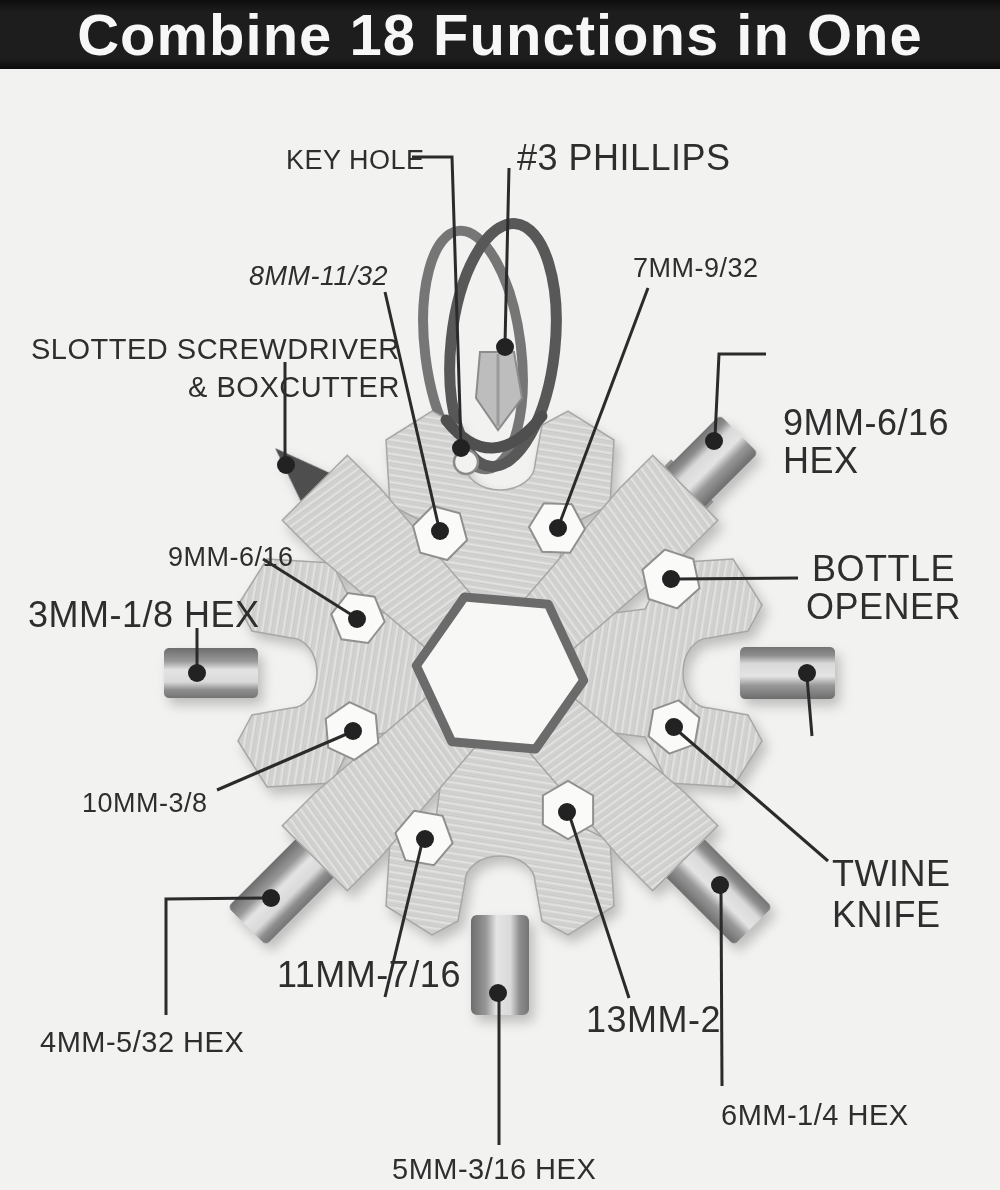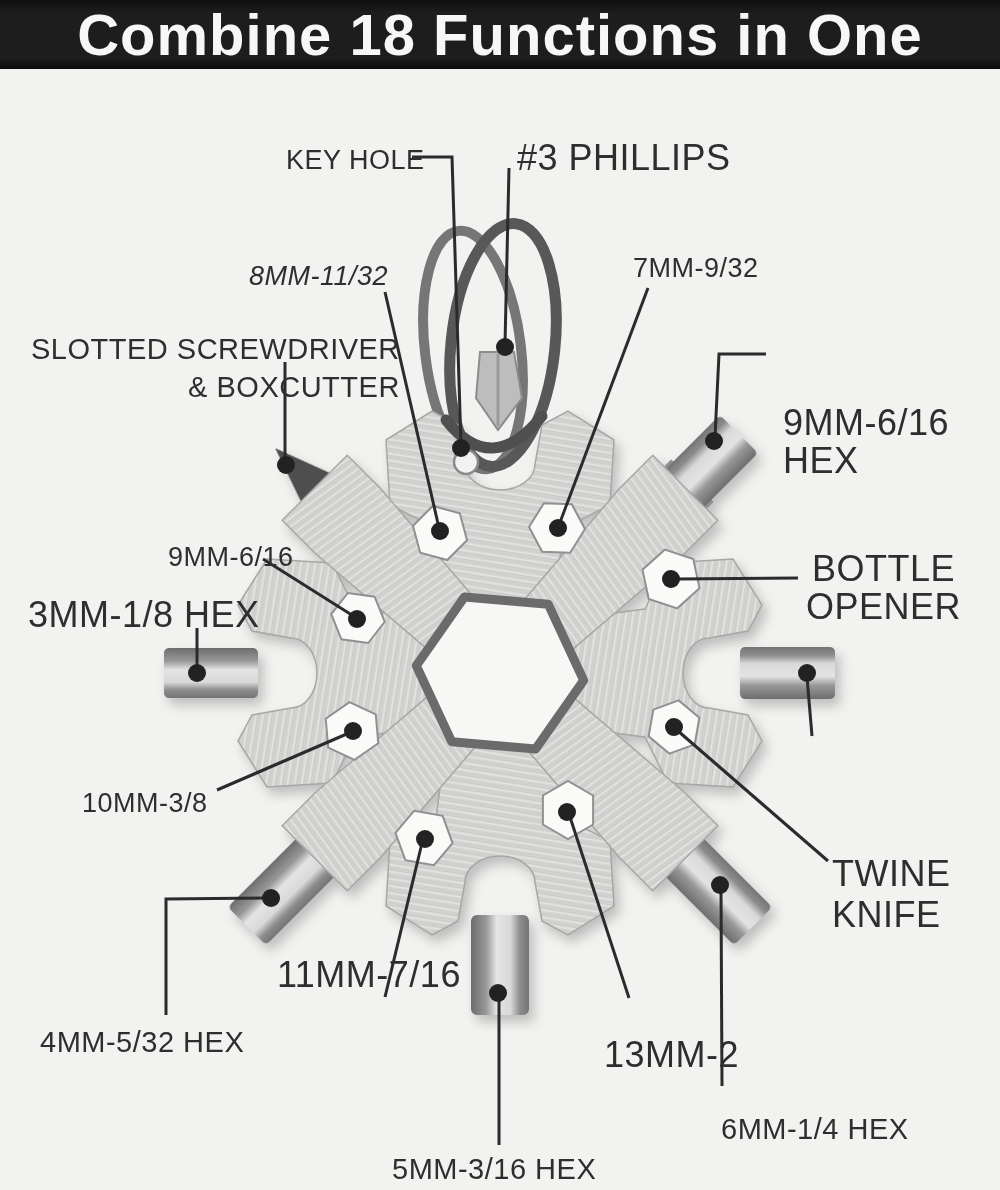--- a/index.html
+++ b/index.html
@@ -176,17 +176,17 @@
     <div class="label" style="left:132px;top:538px;margin-left:36px;">9MM-6/16</div>
     <div class="label lbl-md" style="left:28px;top:596px;">3MM-1/8 HEX</div>
     <div class="label lbl-md" style="left:783px;top:404px;">9MM-6/16 HEX</div>
     <div class="label lbl-md" style="left:806px;top:550px;text-align:center;">BOTTLE
 OPENER</div>
     <div class="label lbl-md tall" style="left:832px;top:853px;">TWINE
 KNIFE</div>
     <div class="label" style="left:82px;top:784px;">10MM-3/8</div>
     <div class="label lbl-lg" style="left:40px;top:1023px;">4MM-5/32 HEX</div>
     <div class="label lbl-md" style="left:277px;top:956px;">11MM-7/16</div>
-    <div class="label lbl-md" style="left:604px;top:1001px;margin-top:35px;">13MM-2</div>
-    <div class="label lbl-lg" style="left:721px;top:1096px;margin-top:14px;">6MM-1/4 HEX</div>
+    <div class="label lbl-md" style="left:586px;top:1001px;">13MM-2</div>
+    <div class="label lbl-lg" style="left:721px;top:1096px;">6MM-1/4 HEX</div>
     <div class="label lbl-lg" style="left:392px;top:1150px;">5MM-3/16 HEX</div>
   </div>
 </div>
 
 </body></html>

